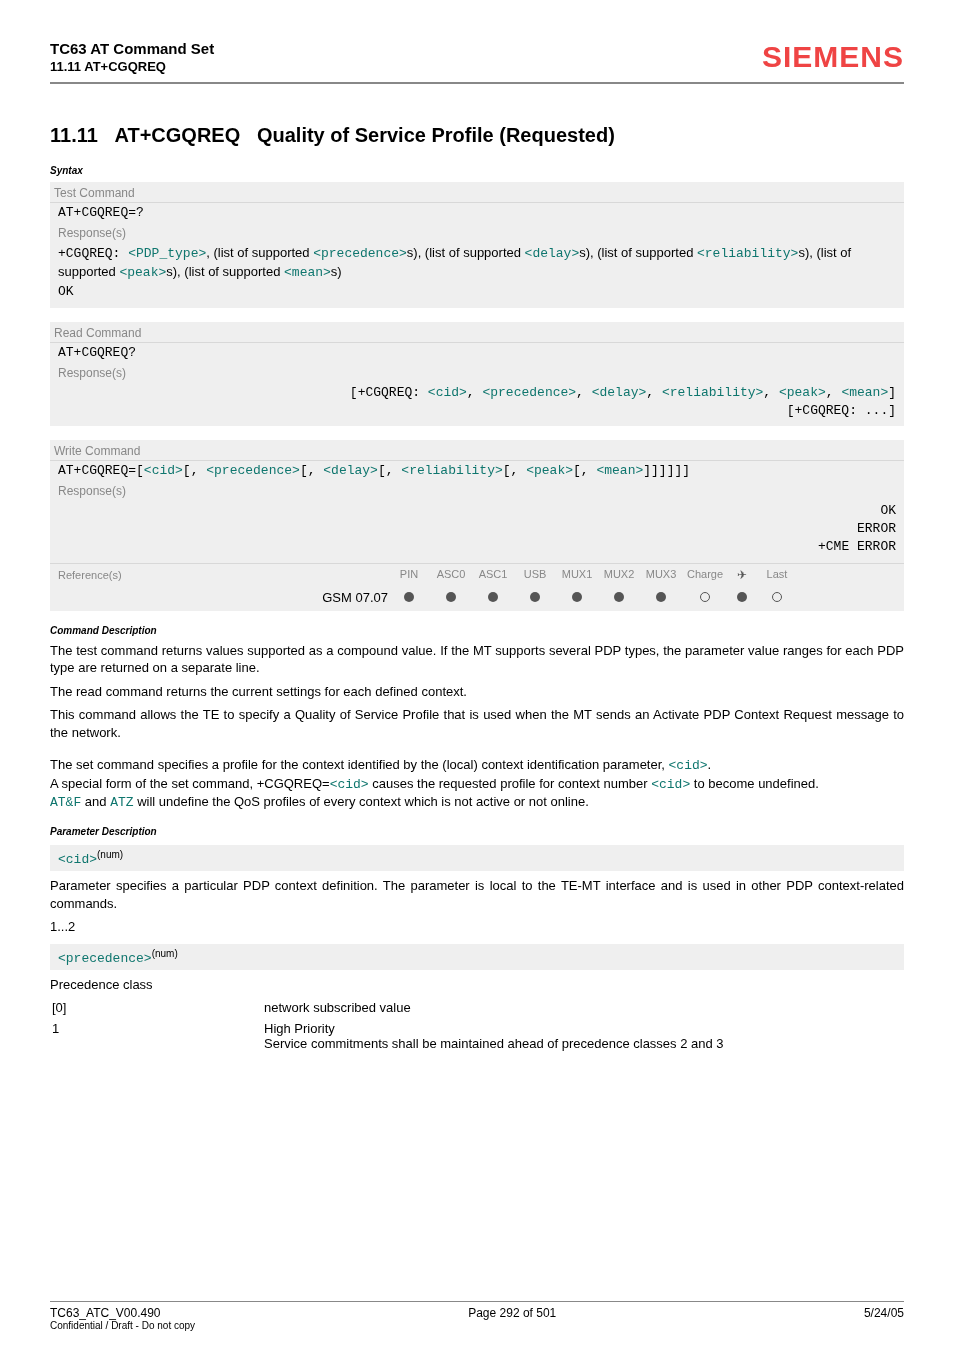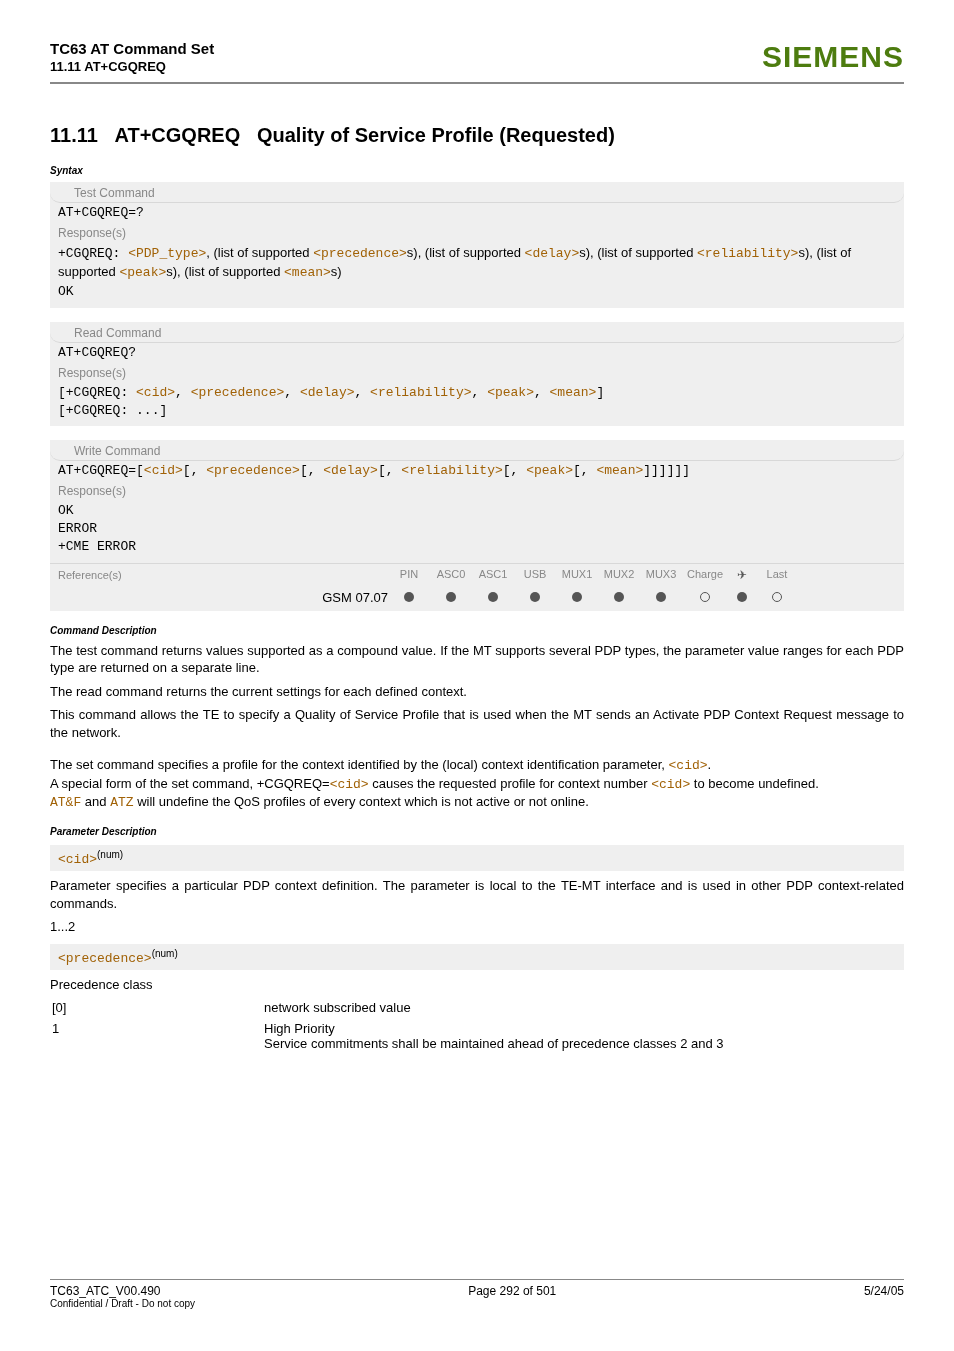--- a/index.html
+++ b/index.html
@@ -24,21 +24,21 @@
     margin-bottom: 8px;
   }
   .header-left { font-size: 15px; }
   .header-title { font-weight: bold; text-align: center; }
   .header-sub { font-weight: bold; font-size: 13px; margin-top: 2px; }
   .brand {
     font-family: Arial, sans-serif;
     font-weight: 900;
     font-size: 30px;
     letter-spacing: 1px;
-    color: #4d7c0f;
+    color: #ef4444;
   }
   hr.top-rule {
     border: none;
     border-top: 2px solid #888;
     margin-bottom: 40px;
   }
   .section-heading {
     font-size: 20px;
     font-weight: bold;
     margin-bottom: 18px;
@@ -47,43 +47,42 @@
     font-size: 10px;
     font-weight: bold;
     font-style: italic;
     margin-bottom: 6px;
     margin-top: 14px;
   }
   .syntax-block { background: #efefef; padding: 0; margin-bottom: 14px; }
   .syntax-label {
     color: #888;
     font-size: 12px;
-    padding: 4px 8px 2px 24px;
+    padding: 4px 8px 2px 4px;
     border-bottom: 1px solid #d8d8d8;
     background: #efefef;
-    border-radius: 10px;
   }
   .syntax-cmd {
     font-family: "Courier New", monospace;
     font-size: 13px;
     padding: 2px 8px 4px 8px;
     color: #000;
   }
   .syntax-resp {
     color: #888;
     font-size: 12px;
     padding: 2px 8px 2px 8px;
   }
   .syntax-body {
     font-size: 13px;
     padding: 2px 8px 6px 8px;
     line-height: 1.4;
   }
-  .mono { font-family: "Courier New", monospace; }
-  .link-code { font-family: "Courier New", monospace; color: #a16207; }
+  .mono { font-family: "Courier New", monospace; text-align: right; }
+  .link-code { font-family: "Courier New", monospace; color: #0f766e; }
   .ref-row {
     display: flex;
     align-items: center;
     font-size: 11px;
     color: #888;
     padding: 4px 8px;
     border-top: 1px solid #d8d8d8;
   }
   .ref-label { flex: 0 0 330px; }
   .ref-cols { display: flex; gap: 0; }
@@ -108,21 +107,21 @@
     margin-top: 8px;
     margin-bottom: 6px;
     font-size: 13px;
   }
   .param-table { width: 100%; font-size: 13px; }
   .param-table td { vertical-align: top; padding: 2px 0; }
   .param-table td.key { width: 210px; }
   .sup { font-size: 10px; vertical-align: super; }
   .footer {
     position: absolute;
-    bottom: 42px;
+    bottom: 20px;
     left: 50px;
     right: 50px;
   }
   .footer hr { border: none; border-top: 1px solid #888; margin-bottom: 4px; }
   .footer-row { display: flex; justify-content: space-between; font-size: 12px; }
   .footer-sub { font-size: 10px; }
 </style>
 </head>
 <body>
 

